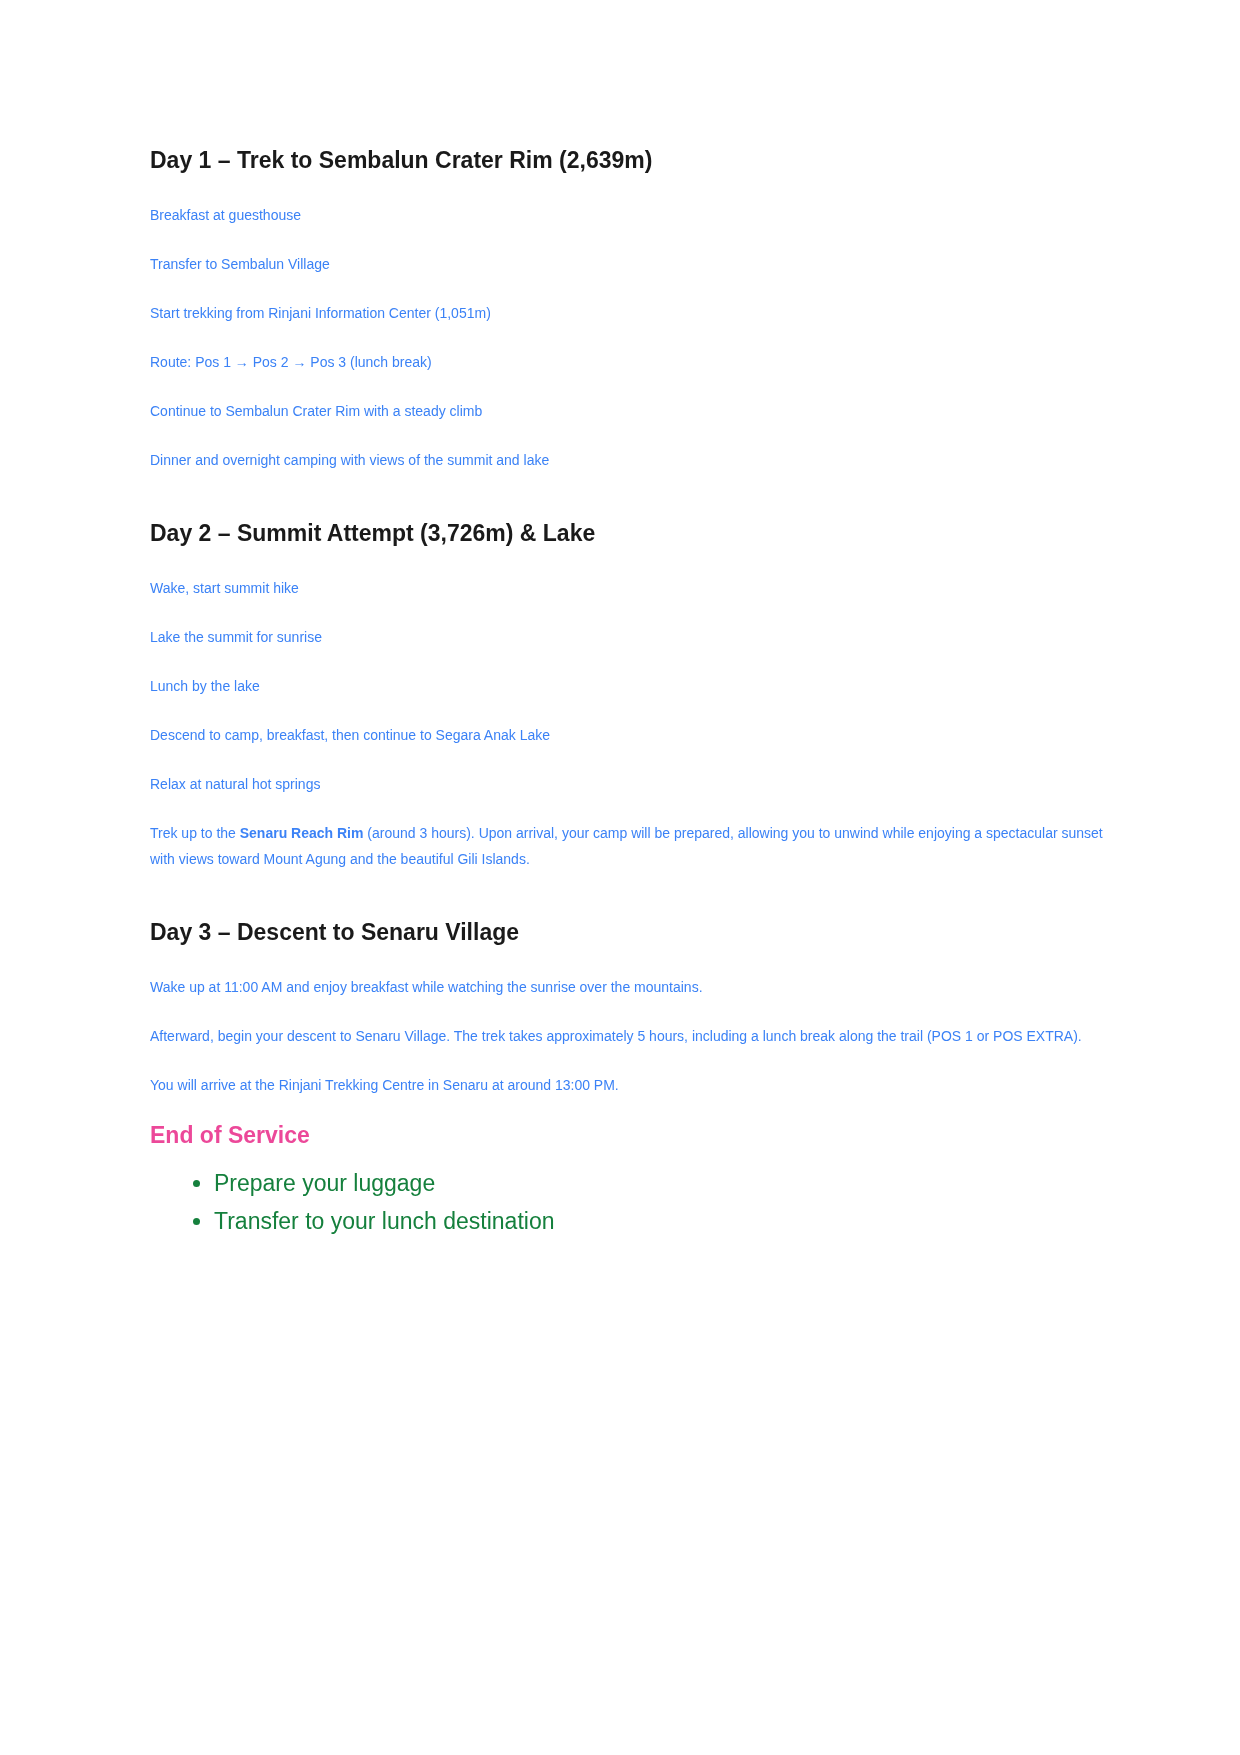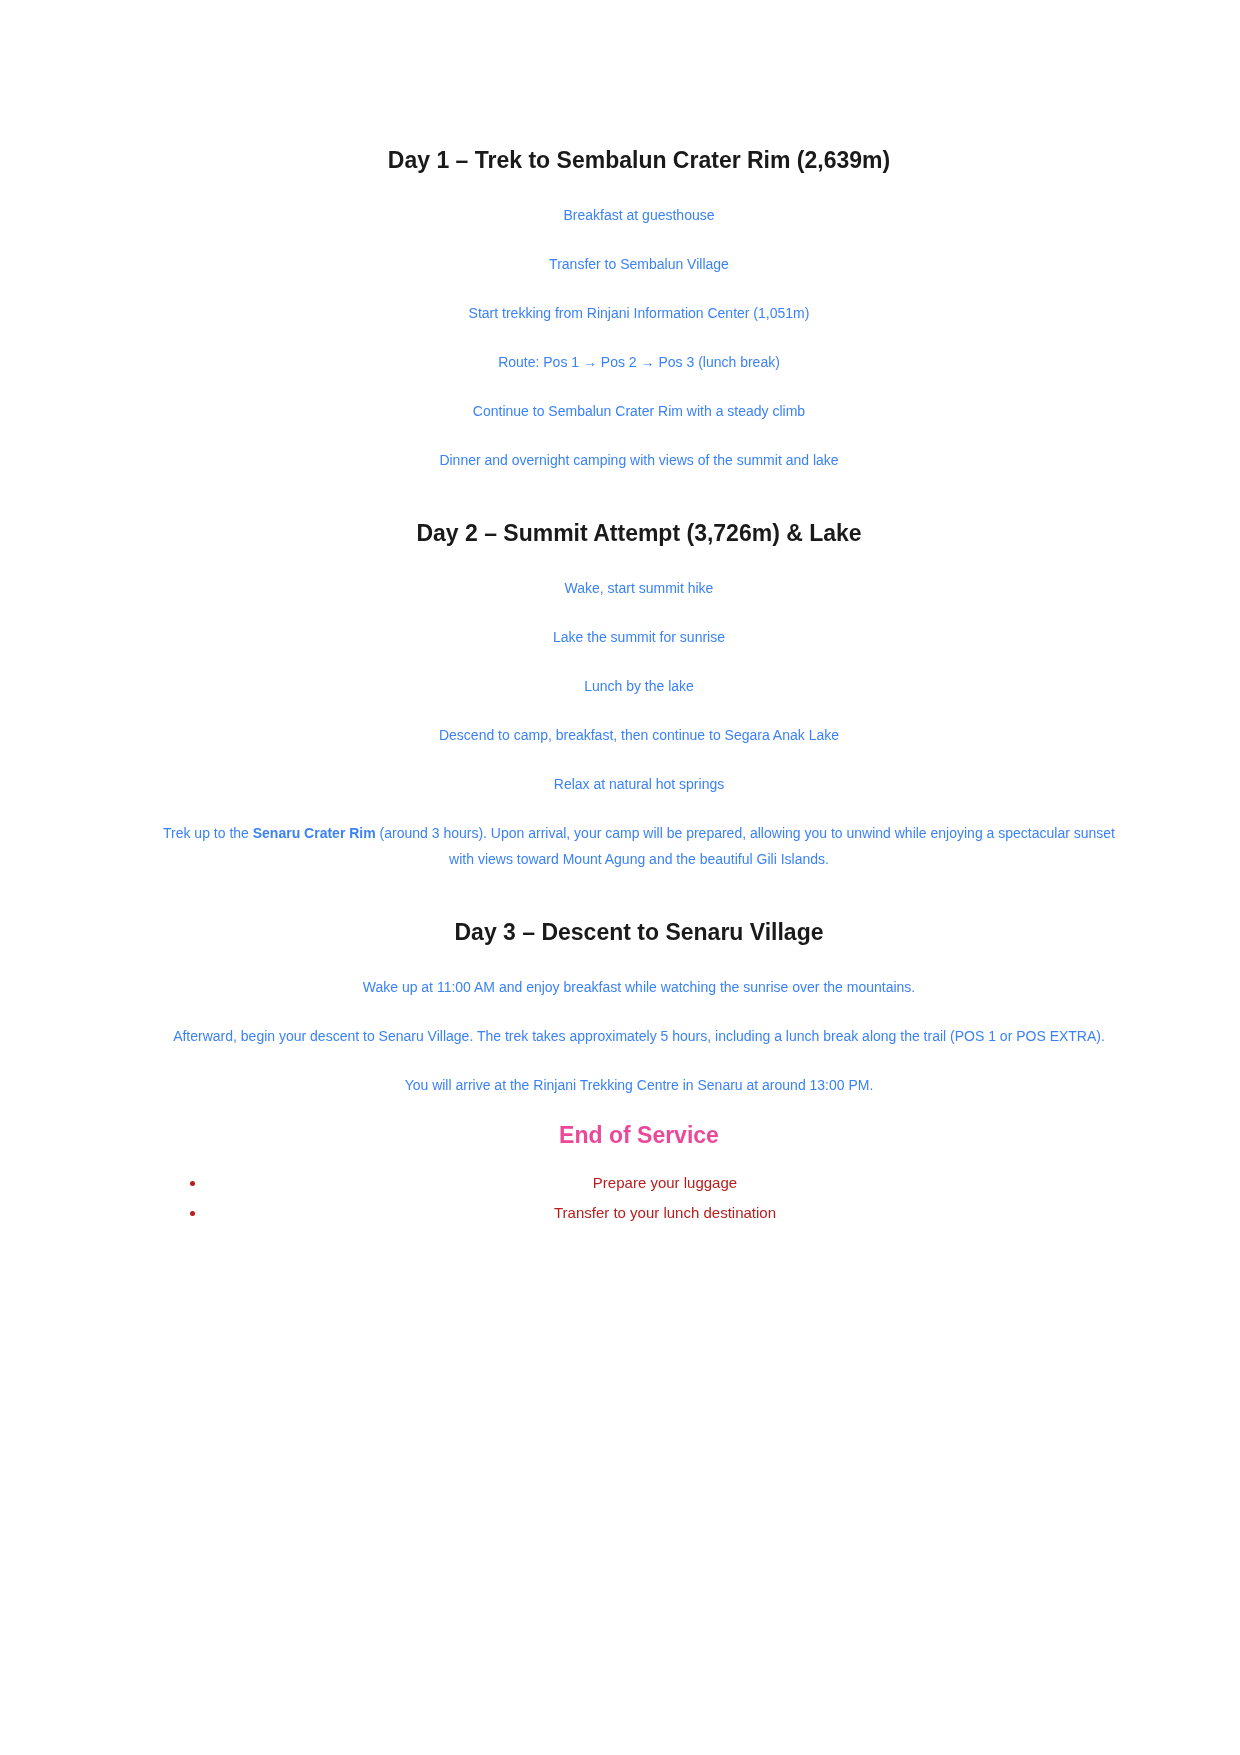--- a/index.html
+++ b/index.html
@@ -13,21 +13,20 @@
     font-family: "Liberation Sans", "DejaVu Sans", sans-serif;
     color: #1a1a1a;
   }
   .page {
     box-sizing: border-box;
     width: 1240px;
     height: 1755px;
     padding: 146px 112px 60px 150px;
     background: #ffffff;
     overflow: hidden;
-    text-align: center;
   }
   .day-heading {
     font-size: 23px;
     line-height: 28px;
     font-weight: 700;
     margin: 46px 0 28px 0;
     color: #1a1a1a;
   }
   .day-heading.first {
     margin-top: 0;
@@ -47,24 +46,24 @@
     font-weight: 700;
     margin: 0 0 21px 0;
     color: #ec4899;
   }
   .bullet-list {
     margin: 0;
     padding: 0 0 0 52px;
     list-style-type: disc;
   }
   .bullet-list li {
-    font-size: 15px;
+    font-size: 23px;
     line-height: 26px;
-    margin: 4px;
-    color: #b91c1c;
+    margin: 12px;
+    color: #15803d;
   }
 </style>
 </head>
 <body>
 
 <div class="page">
 
   <section>
     <h2 class="day-heading first">Day 1 – Trek to Sembalun Crater Rim (2,639m)</h2>
     <p class="para">Breakfast at guesthouse</p>
@@ -75,21 +74,21 @@
     <p class="para">Dinner and overnight camping with views of the summit and lake</p>
   </section>
 
   <section>
     <h2 class="day-heading">Day 2 – Summit Attempt (3,726m) &amp; Lake</h2>
     <p class="para">Wake, start summit hike</p>
     <p class="para">Lake the summit for sunrise</p>
     <p class="para">Lunch by the lake</p>
     <p class="para">Descend to camp, breakfast, then continue to Segara Anak Lake</p>
     <p class="para">Relax at natural hot springs</p>
-    <p class="para"><span>Trek up to the </span><strong>Senaru Crater Rim</strong><span> (around 3 hours). Upon arrival, your camp will be prepared, allowing you to unwind while enjoying a spectacular sunset with views toward Mount Agung and the beautiful Gili Islands.</span></p>
+    <p class="para"><span>Trek up to the </span><strong>Senaru Reach Rim</strong><span> (around 3 hours). Upon arrival, your camp will be prepared, allowing you to unwind while enjoying a spectacular sunset with views toward Mount Agung and the beautiful Gili Islands.</span></p>
   </section>
 
   <section>
     <h2 class="day-heading">Day 3 – Descent to Senaru Village</h2>
     <p class="para">Wake up at 11:00 AM and enjoy breakfast while watching the sunrise over the mountains.</p>
     <p class="para">Afterward, begin your descent to Senaru Village. The trek takes approximately 5 hours, including a lunch break along the trail (POS 1 or POS EXTRA).</p>
     <p class="para">You will arrive at the Rinjani Trekking Centre in Senaru at around 13:00 PM.</p>
     <p class="subheading">End of Service</p>
     <ul class="bullet-list">
       <li>Prepare your luggage</li>

